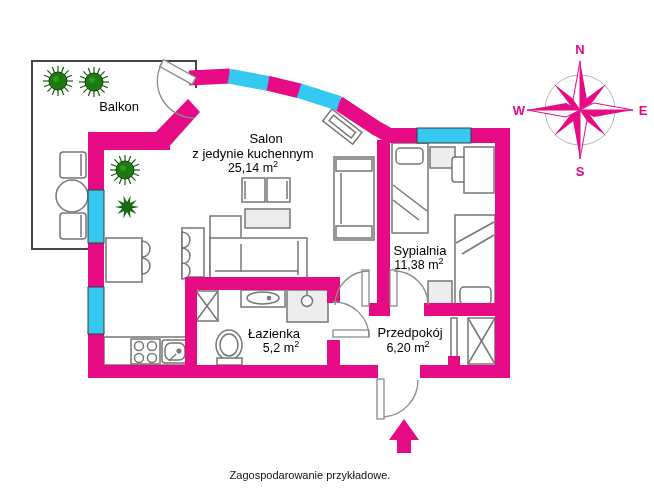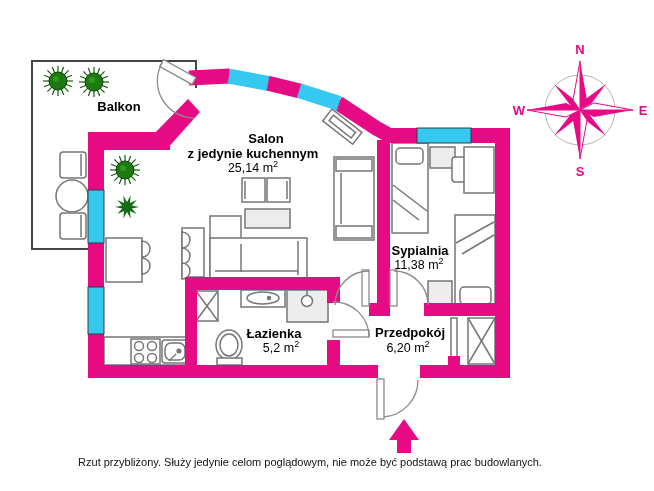--- a/index.html
+++ b/index.html
@@ -1,21 +1,21 @@
 <!DOCTYPE html>
 <html><head>
 <meta charset="utf-8">
 <style>
   html,body{margin:0;padding:0;background:#ffffff;}
   .stage{position:relative;width:654px;height:491px;background:#ffffff;overflow:hidden;
          font-family:"Liberation Sans",sans-serif;}
   .stage svg{position:absolute;left:0;top:0;}
   .lbl{position:absolute;transform:translate(-50%,-50%);white-space:nowrap;color:#000;
        font-family:"Liberation Sans",sans-serif;line-height:1;}
-  .room-name{font-weight:700;font-size:13px;}
+  .room-name{font-weight:400;font-size:13px;}
   .room-area{font-weight:400;font-size:12.5px;}
   .room-area sup{font-size:9px;}
   .disclaimer{font-weight:400;font-size:11px;color:#111;}
   text.cletter{font-family:"Liberation Sans",sans-serif;font-weight:700;font-size:13px;}
 </style>
 </head>
 <body>
 
 <div class="stage">
 
@@ -224,15 +224,15 @@
 
 <div class="lbl room-name" style="left:420px;top:250px">Sypialnia</div>
 <div class="lbl room-area" style="left:419px;top:264px"><span>11,38 m</span><sup>2</sup></div>
 
 <div class="lbl room-name" style="left:274px;top:333px">Łazienka</div>
 <div class="lbl room-area" style="left:281px;top:347px"><span>5,2 m</span><sup>2</sup></div>
 
 <div class="lbl room-name" style="left:410px;top:332px">Przedpokój</div>
 <div class="lbl room-area" style="left:408px;top:347px"><span>6,20 m</span><sup>2</sup></div>
 
-<div class="lbl disclaimer" style="left:310px;top:462px">Rzut przybliżony. Służy jedynie celom poglądowym, nie może być podstawą prac budowlanych.</div>
+<div class="lbl disclaimer" style="left:310px;top:475px">Zagospodarowanie przykładowe.</div>
 
 </div>
 
 </body></html>

